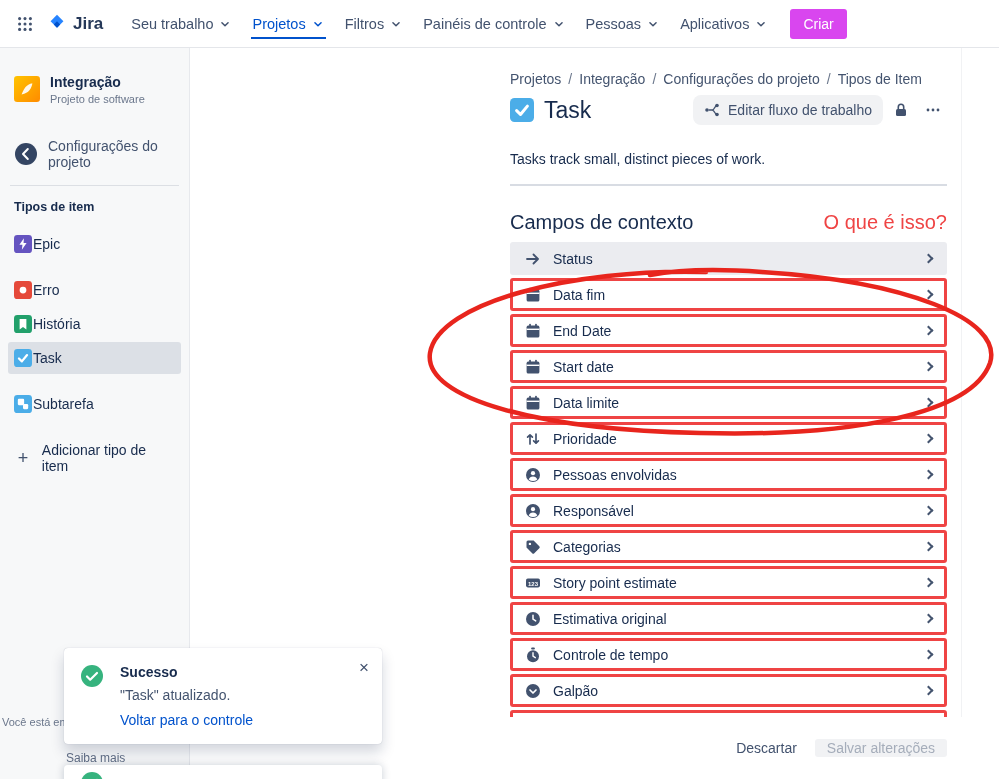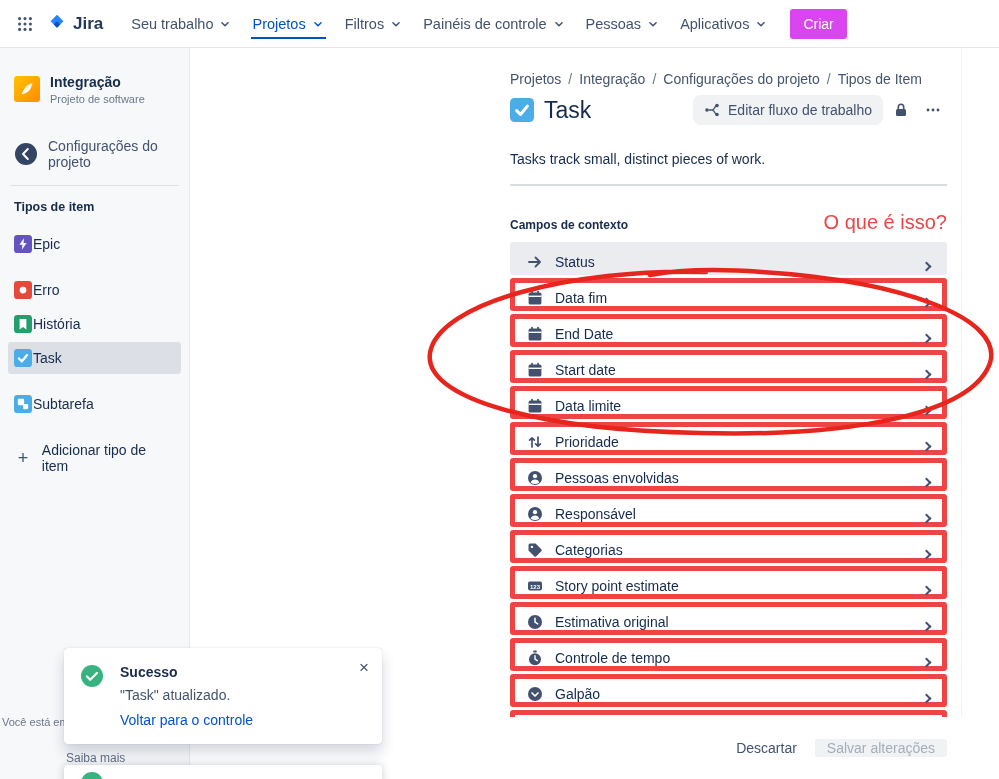--- a/index.html
+++ b/index.html
@@ -75,26 +75,26 @@
   .btn-subtle {
     display:flex; align-items:center; gap:8px; background:#F1F2F4; border:none; border-radius:8px;
     padding:7px 11px; font-family:inherit; font-size:14px; font-weight:500; color:#42526E; cursor:pointer;
   }
   .btn-subtle svg { width:16px; height:16px; }
   .icon-btn { background:transparent; border:none; padding:6px; cursor:pointer; border-radius:3px; }
   .icon-btn svg { width:16px; height:16px; }
   .description { position:absolute; top:103px; left:0; font-size:14px; color:#172B4D; }
   .divider { position:absolute; top:136px; left:0; right:0; height:2px; background:#D8DCE3; }
   .section-row { position:absolute; top:163px; left:0; right:0; display:flex; align-items:baseline; }
-  .section-title { font-size:12px; font-weight:700; color:#172B4D; margin:0; }
+  .section-title { font-size:20px; font-weight:400; color:#172B4D; margin:0; }
   .help-link { margin-left:auto; font-size:20px; color:#ef4444; cursor:pointer; }
   .fields { position:absolute; top:194px; left:0; right:0; }
   .field-row {
-    display:flex; align-items:flex-end; gap:12px; height:33px; padding:0 12px; margin-bottom:3px;
-    background:#fff; border:5px solid #ef4444; border-radius:3px; cursor:grab;
+    display:flex; align-items:center; gap:12px; height:33px; padding:0 12px; margin-bottom:3px;
+    background:#fff; border:3px solid #ef4444; border-radius:3px; cursor:grab;
   }
   .field-row.highlighted { background:#EBECF0; border-color:#EBECF0; }
   .ficon, .ficon svg { width:16px; height:16px; flex:0 0 16px; }
   .flabel { font-size:14px; color:#172B4D; }
   .chev-right { margin-left:auto; width:7px; height:7px; border-top:2px solid #44546F; border-right:2px solid #44546F; transform:rotate(45deg); flex:0 0 7px; }
   .footerbar {
     position:absolute; left:1px; right:37px; bottom:0; height:62px; background:#fff; z-index:8;
     display:flex; align-items:center; justify-content:flex-end; gap:8px; padding-right:15px;
   }
   .btn-text { background:transparent; border:none; font-family:inherit; font-size:14px; font-weight:500; color:#42526E; padding:8px 10px; cursor:pointer; border-radius:3px; }

